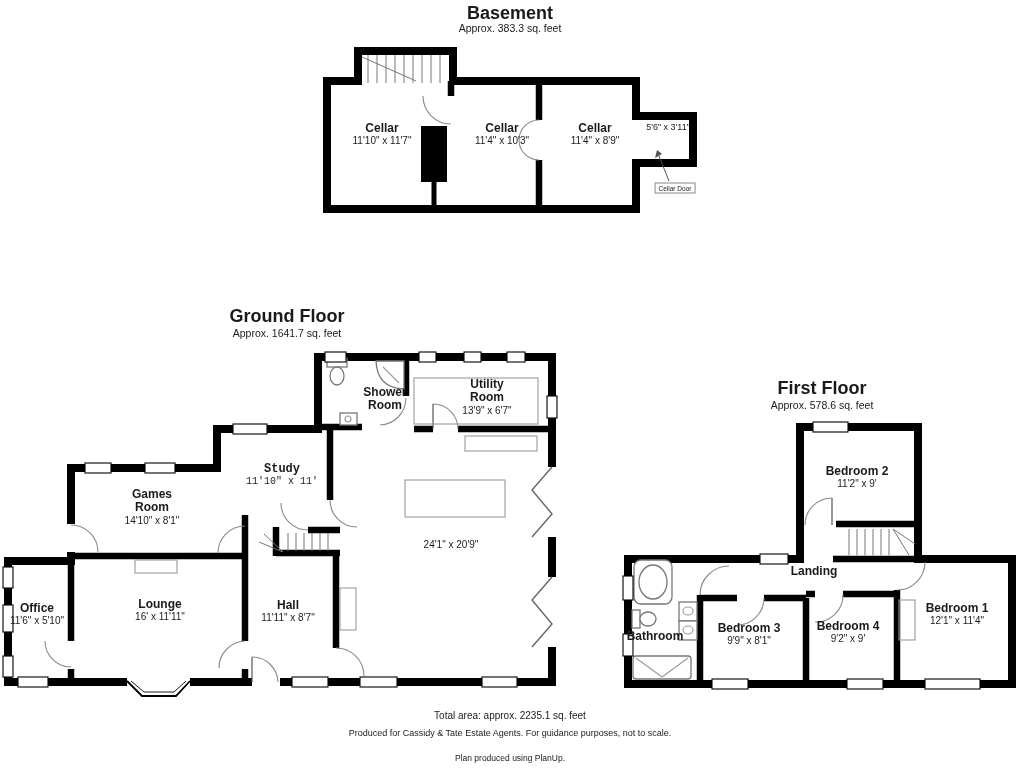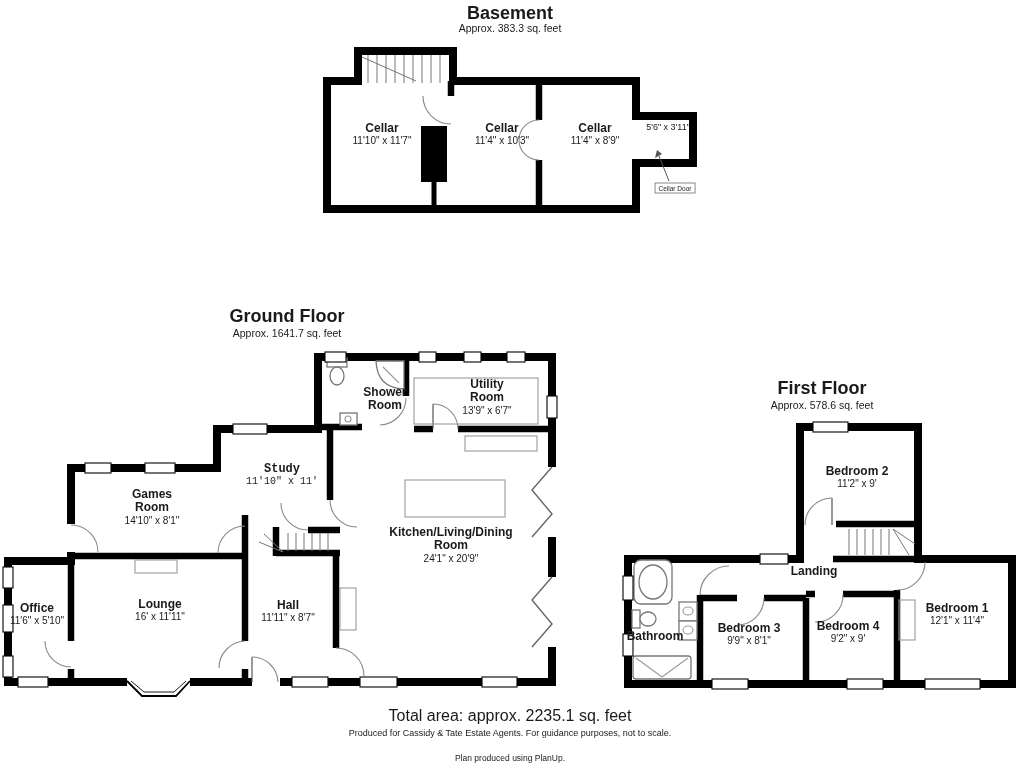--- a/index.html
+++ b/index.html
@@ -24,21 +24,21 @@
   .lbl { position:absolute; transform:translate(-50%,-50%); display:flex; flex-direction:column;
          align-items:center; text-align:center; line-height:1.12; }
   .rname { font-weight:bold; font-size:12px; white-space:nowrap; }
   .rname.wrap { white-space:normal; }
   .rdims { font-size:10px; white-space:nowrap; }
   .title { font-weight:bold; font-size:18px; white-space:nowrap; }
   .subtitle { font-size:10.5px; white-space:nowrap; margin-top:2px; }
   .annex { font-size:9px; white-space:nowrap; font-weight:normal; }
   .doorbox { position:absolute; transform:translate(-50%,-50%); border:1px solid #888;
              background:#fff; font-size:6.5px; padding:1px 3px; white-space:nowrap; }
-  .foot1 { font-size:16px; }
+  .foot1 { font-size:10px; }
   .foot2 { font-size:9px; }
   .foot3 { font-size:8.5px; }
 </style>
 </head>
 <body>
 
 <svg id="plan-svg" width="1024" height="768" viewBox="0 0 1024 768">
 
   <g>
     <path class="outer" d="M 327,81 H 358 V 51 H 453 V 81 H 636 V 116 H 693 V 163 H 636 V 209 H 327 Z"></path>
@@ -264,21 +264,20 @@
 </div>
 <div class="lbl" style="left:282px; top:475px;font-family:Liberation Mono, monospace;">
   <div class="rname">Study</div>
   <div class="rdims">11'10" x 11'</div>
 </div>
 <div class="lbl" style="left:152px; top:507px;">
   <div class="rname wrap" style="max-width:50px;">Games Room</div>
   <div class="rdims">14'10" x 8'1"</div>
 </div>
 <div class="lbl" style="left:451px; top:545px;">
-  <div class="rname wrap" style="max-width:155px;">Kitchen/Living/Dining Room</div>
   <div class="rdims">24'1" x 20'9"</div>
 </div>
 <div class="lbl" style="left:37px; top:614px;">
   <div class="rname">Office</div>
   <div class="rdims">11'6" x 5'10"</div>
 </div>
 <div class="lbl" style="left:160px; top:610px;">
   <div class="rname">Lounge</div>
   <div class="rdims">16' x 11'11"</div>
 </div>

